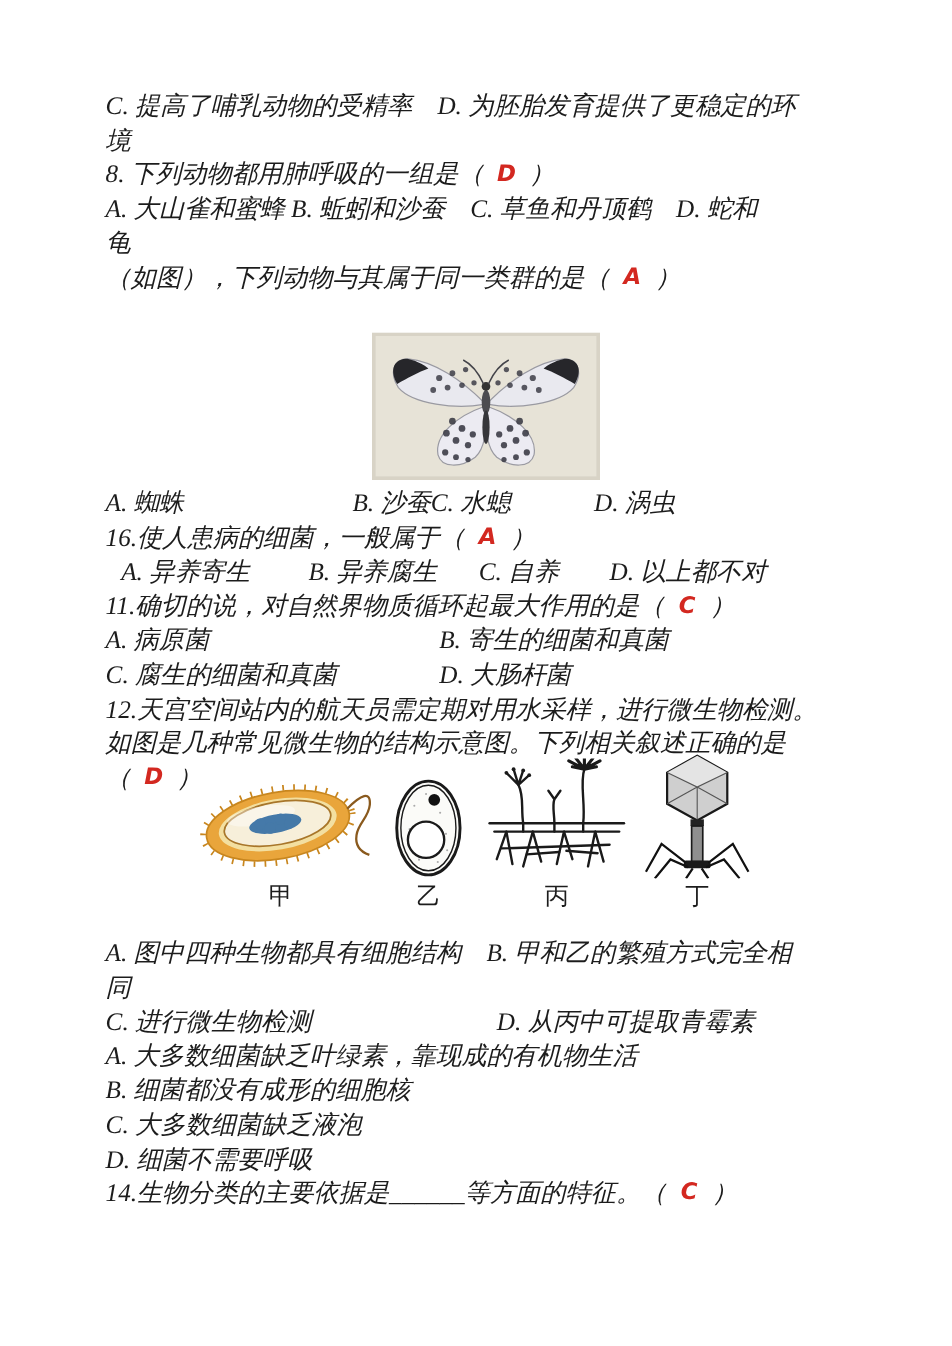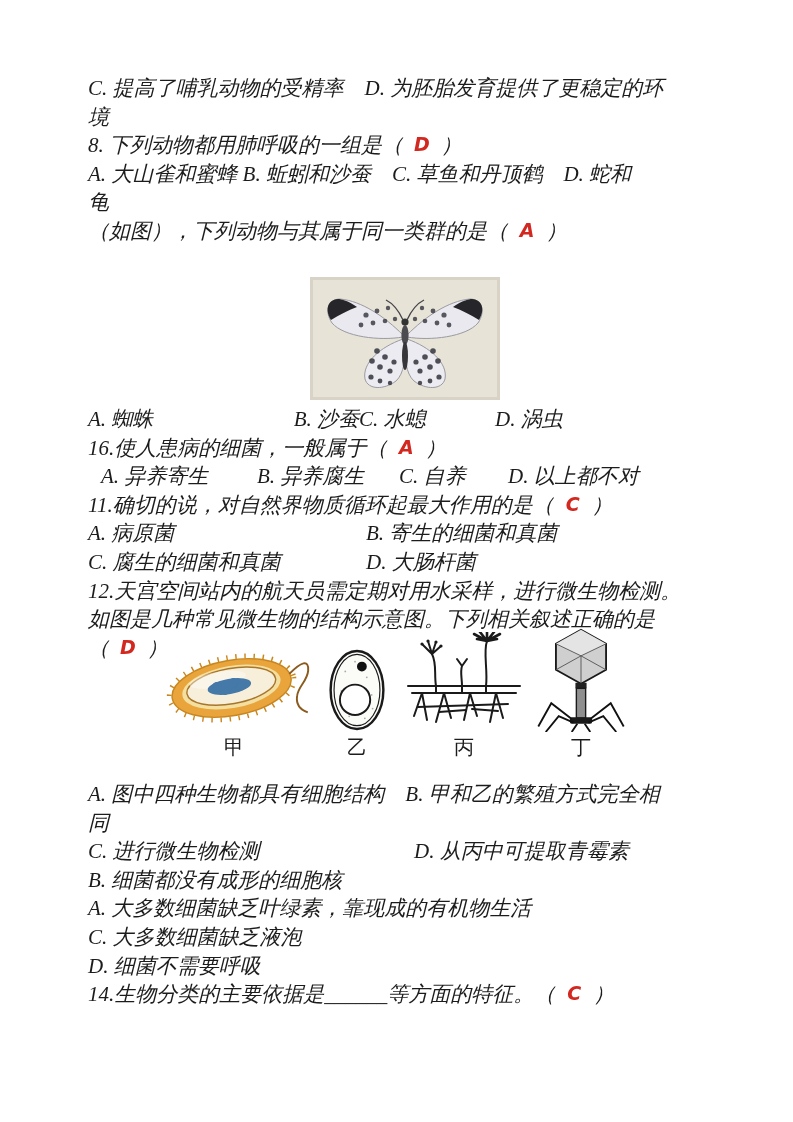--- a/index.html
+++ b/index.html
@@ -223,20 +223,20 @@
     <div class="figlabel" style="position:absolute;left:380px;top:104px;width:102px;">丁</div>
 
   </div>
 
   <div class="tb" style="top:780px">
     <div class="line">A. 图中四种生物都具有细胞结构　B. 甲和乙的繁殖方式完全相</div>
     <div class="line">同</div>
     <div class="line">
       <span class="c w326">C. 进行微生物检测</span><span class="c">D. 从丙中可提取青霉素</span>
     </div>
+    <div class="line">A. 大多数细菌缺乏叶绿素，靠现成的有机物生活</div>
     <div class="line">B. 细菌都没有成形的细胞核</div>
-    <div class="line">A. 大多数细菌缺乏叶绿素，靠现成的有机物生活</div>
     <div class="line">C. 大多数细菌缺乏液泡</div>
     <div class="line">D. 细菌不需要呼吸</div>
     <div class="line"><span>14.生物分类的主要依据是______等方面的特征。（</span><span class="ans">C</span><span>）</span></div>
   </div>
 
 </div>
 
 </body></html>

